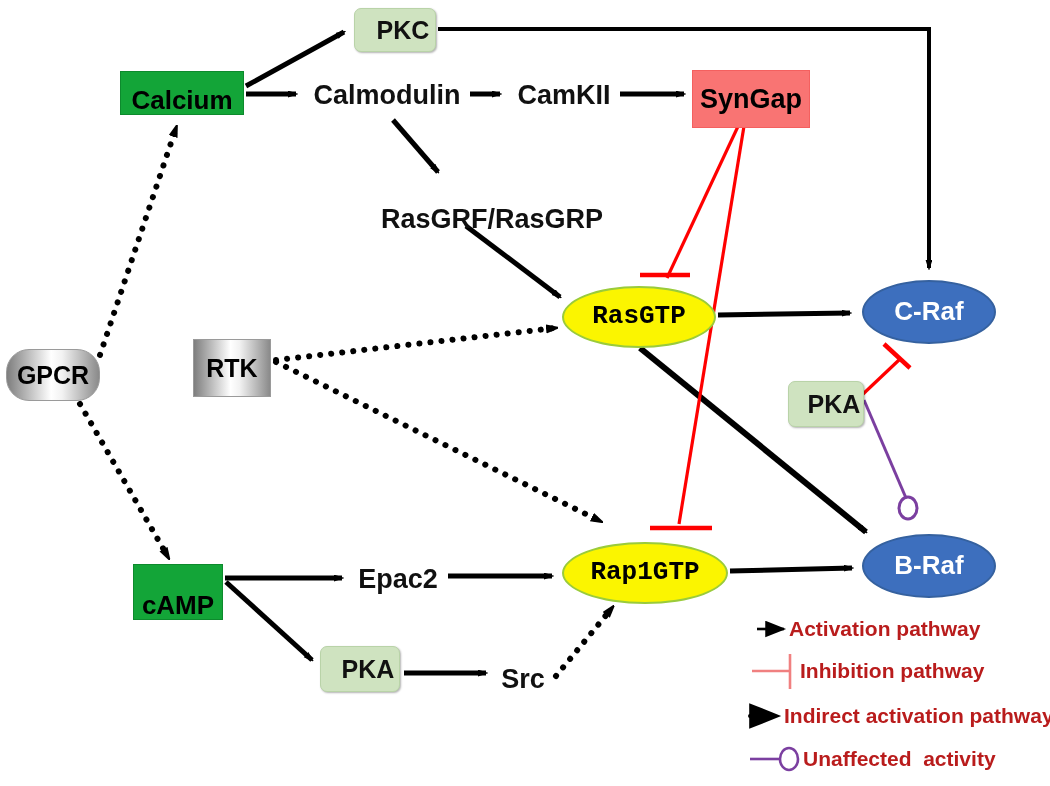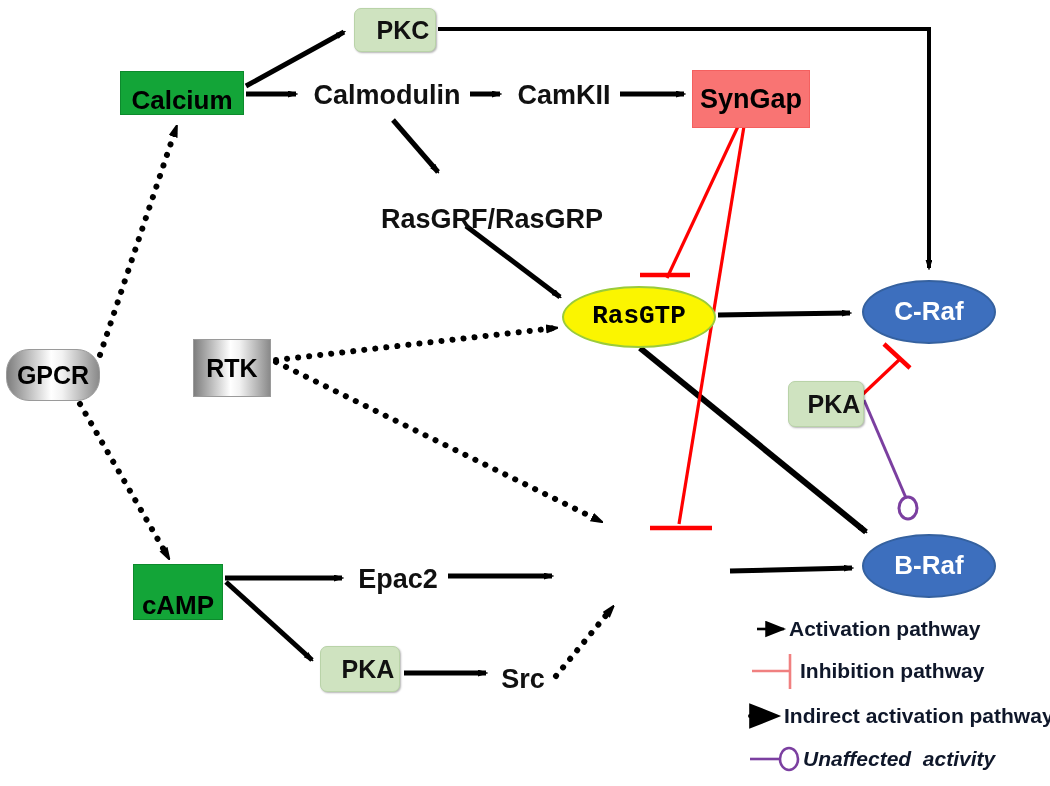--- a/index.html
+++ b/index.html
@@ -86,21 +86,21 @@
     color: #ffffff;
     font-size: 26px;
     border-radius: 50%;
     border: 2px solid #35619f;
   }
   .legend {
     position: absolute;
     z-index: 6;
     font-weight: bold;
     font-size: 21px;
-    color: #0f172a;
+    color: #b91c1c;
     white-space: pre;
   }
 </style>
 </head>
 <body>
 
 <div id="canvas">
 
   <svg id="edges" viewBox="0 0 1050 786" xmlns="http://www.w3.org/2000/svg">
     <defs>
@@ -276,27 +276,30 @@
   </div>
 
   <div class="node salmonbox" style="left:692px; top:70px; width:118px; height:58px;">
     <span>SynGap</span>
   </div>
 
   <div class="node yellowoval" style="left:562px; top:286px; width:154px; height:62px;">
     <span>RasGTP</span>
   </div>
 
+  <div class="node yellowoval" style="left:562px; top:542px; width:166px; height:62px;">
+    <span>Rap1GTP</span>
+  </div>
 
   <div class="node blueoval" style="left:862px; top:534px; width:134px; height:64px;">
     <span>B-Raf</span>
   </div>
 
   <div class="node blueoval" style="left:862px; top:280px; width:134px; height:64px;">
     <span>C-Raf</span>
   </div>
 
   <div class="legend" style="left:789px; top:617px;">Activation pathway</div>
   <div class="legend" style="left:800px; top:659px;">Inhibition pathway</div>
   <div class="legend" style="left:784px; top:704px;">Indirect activation pathway</div>
-  <div class="legend" style="left:803px; top:747px;font-style:italic;">Unaffected  activity</div>
+  <div class="legend" style="left:803px; top:747px;">Unaffected  activity</div>
 
 </div>
 
 </body></html>

